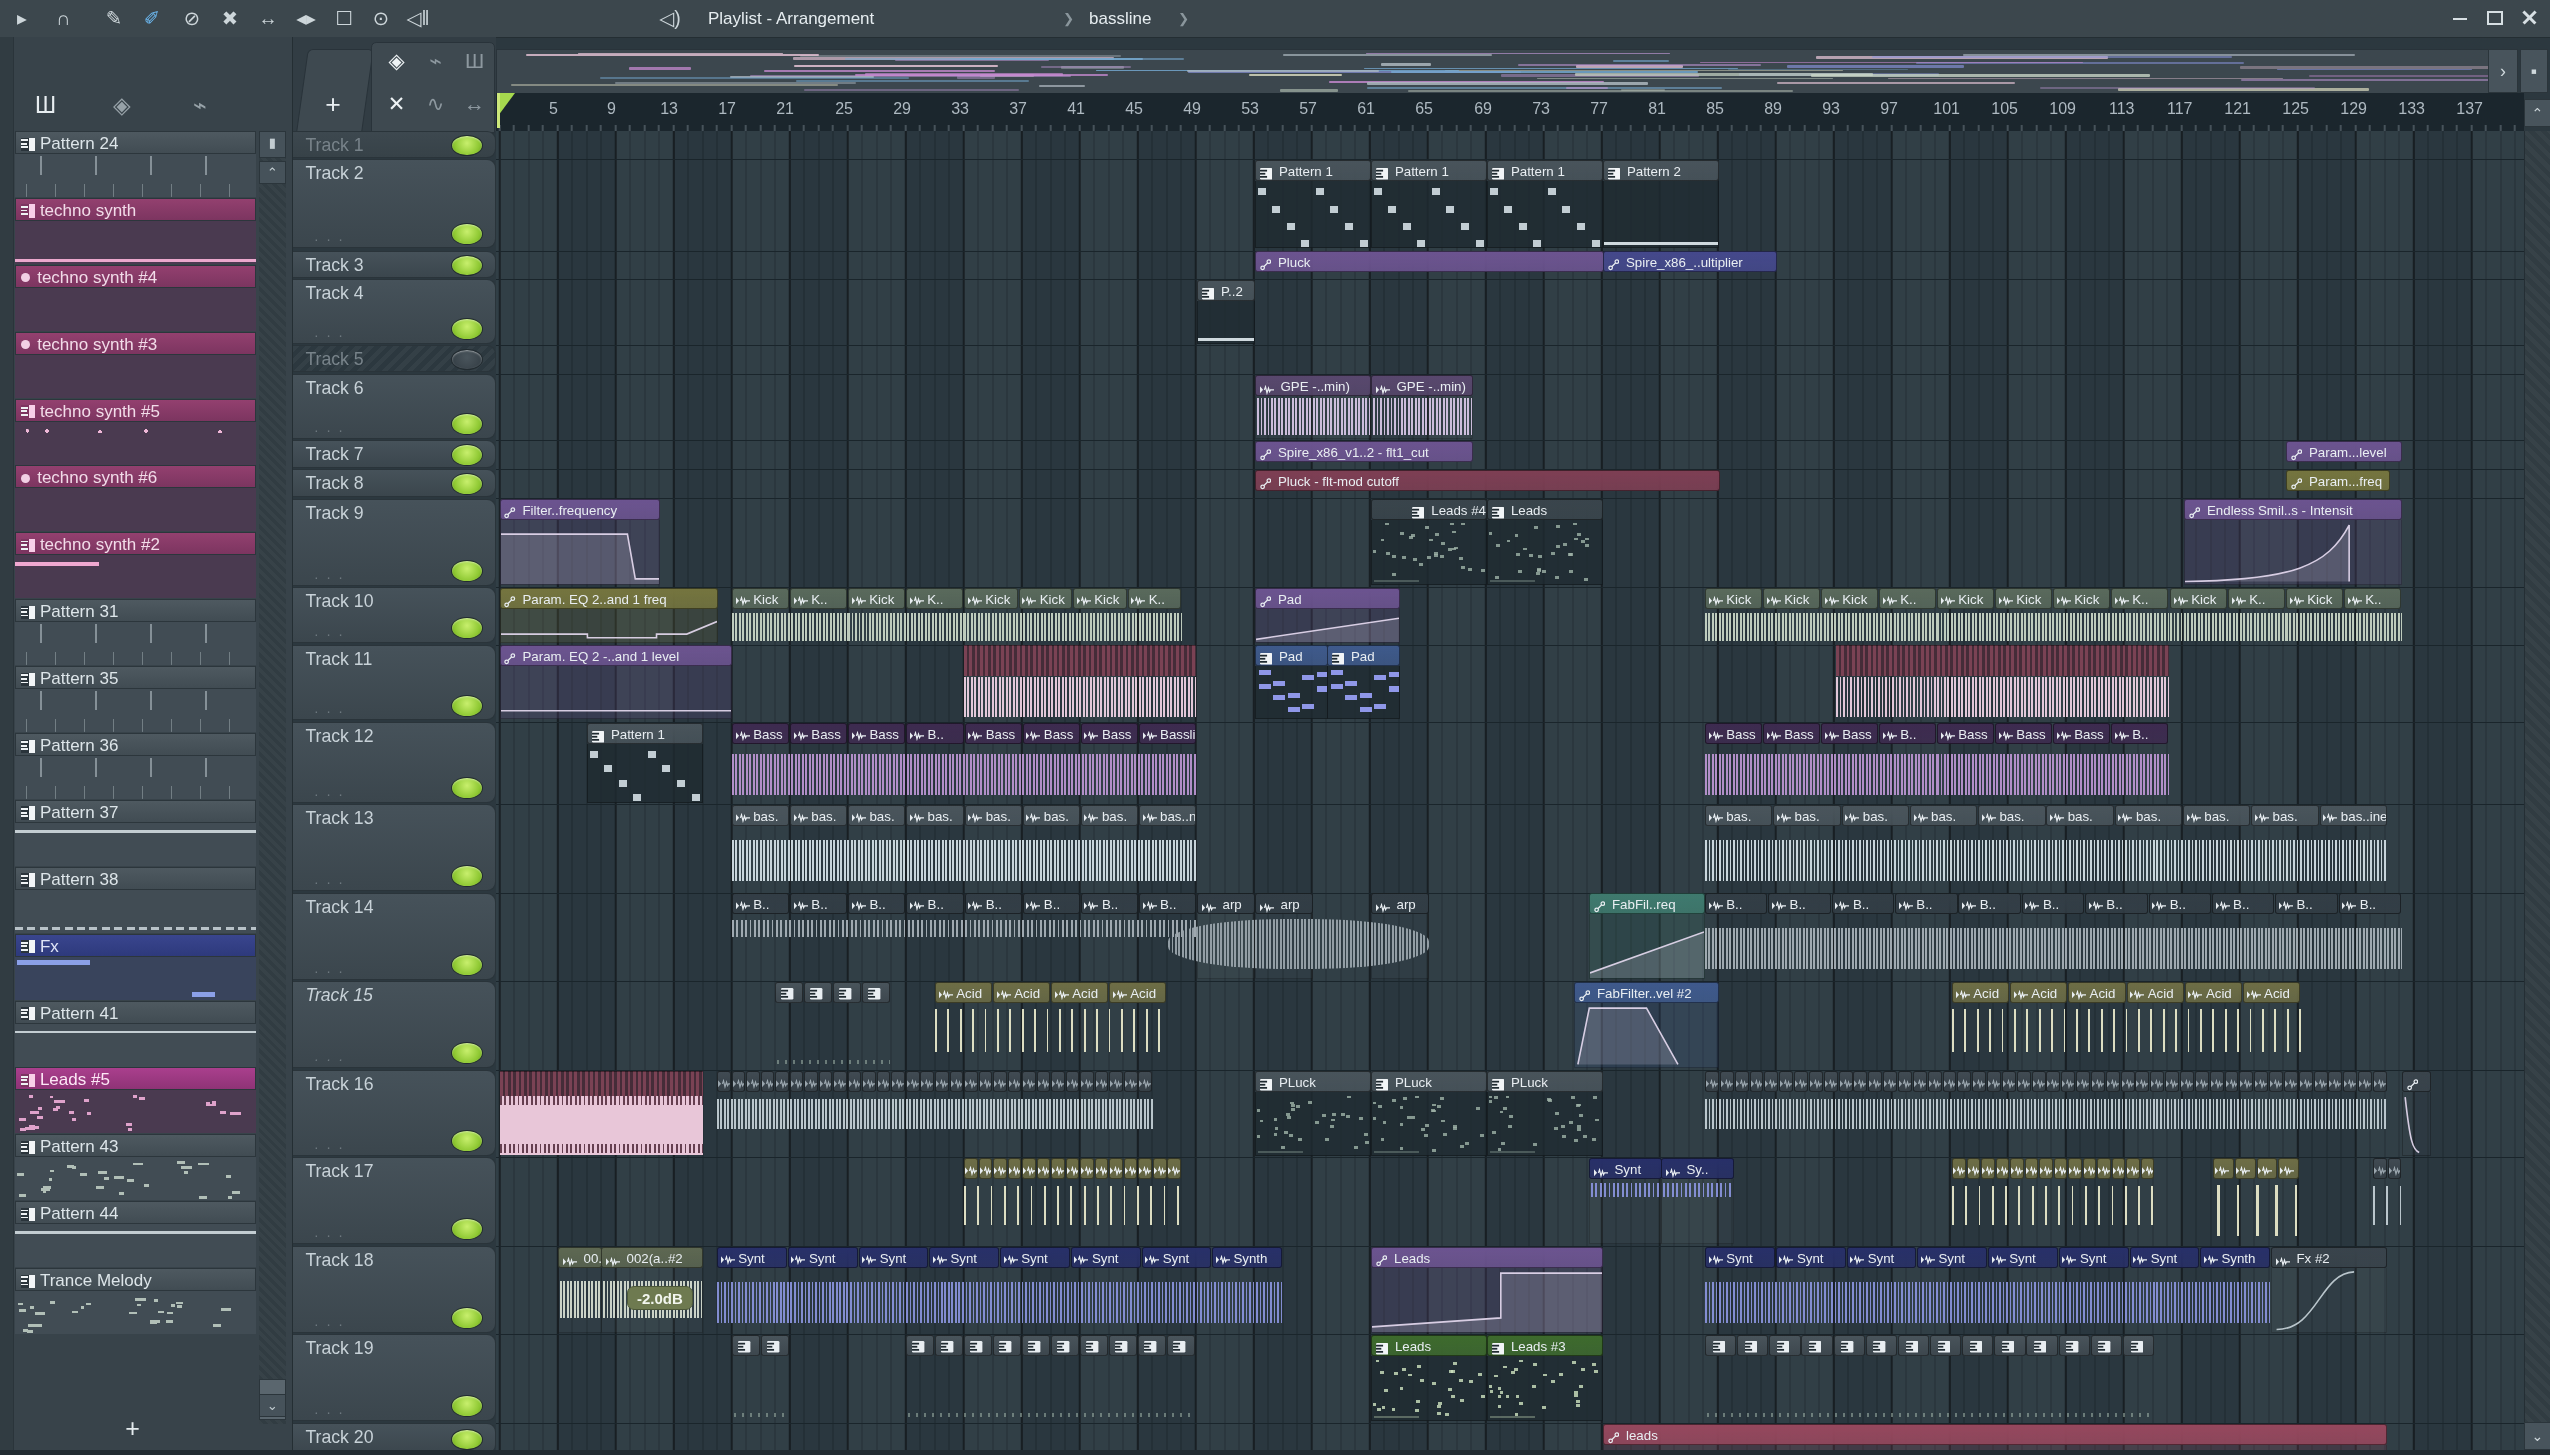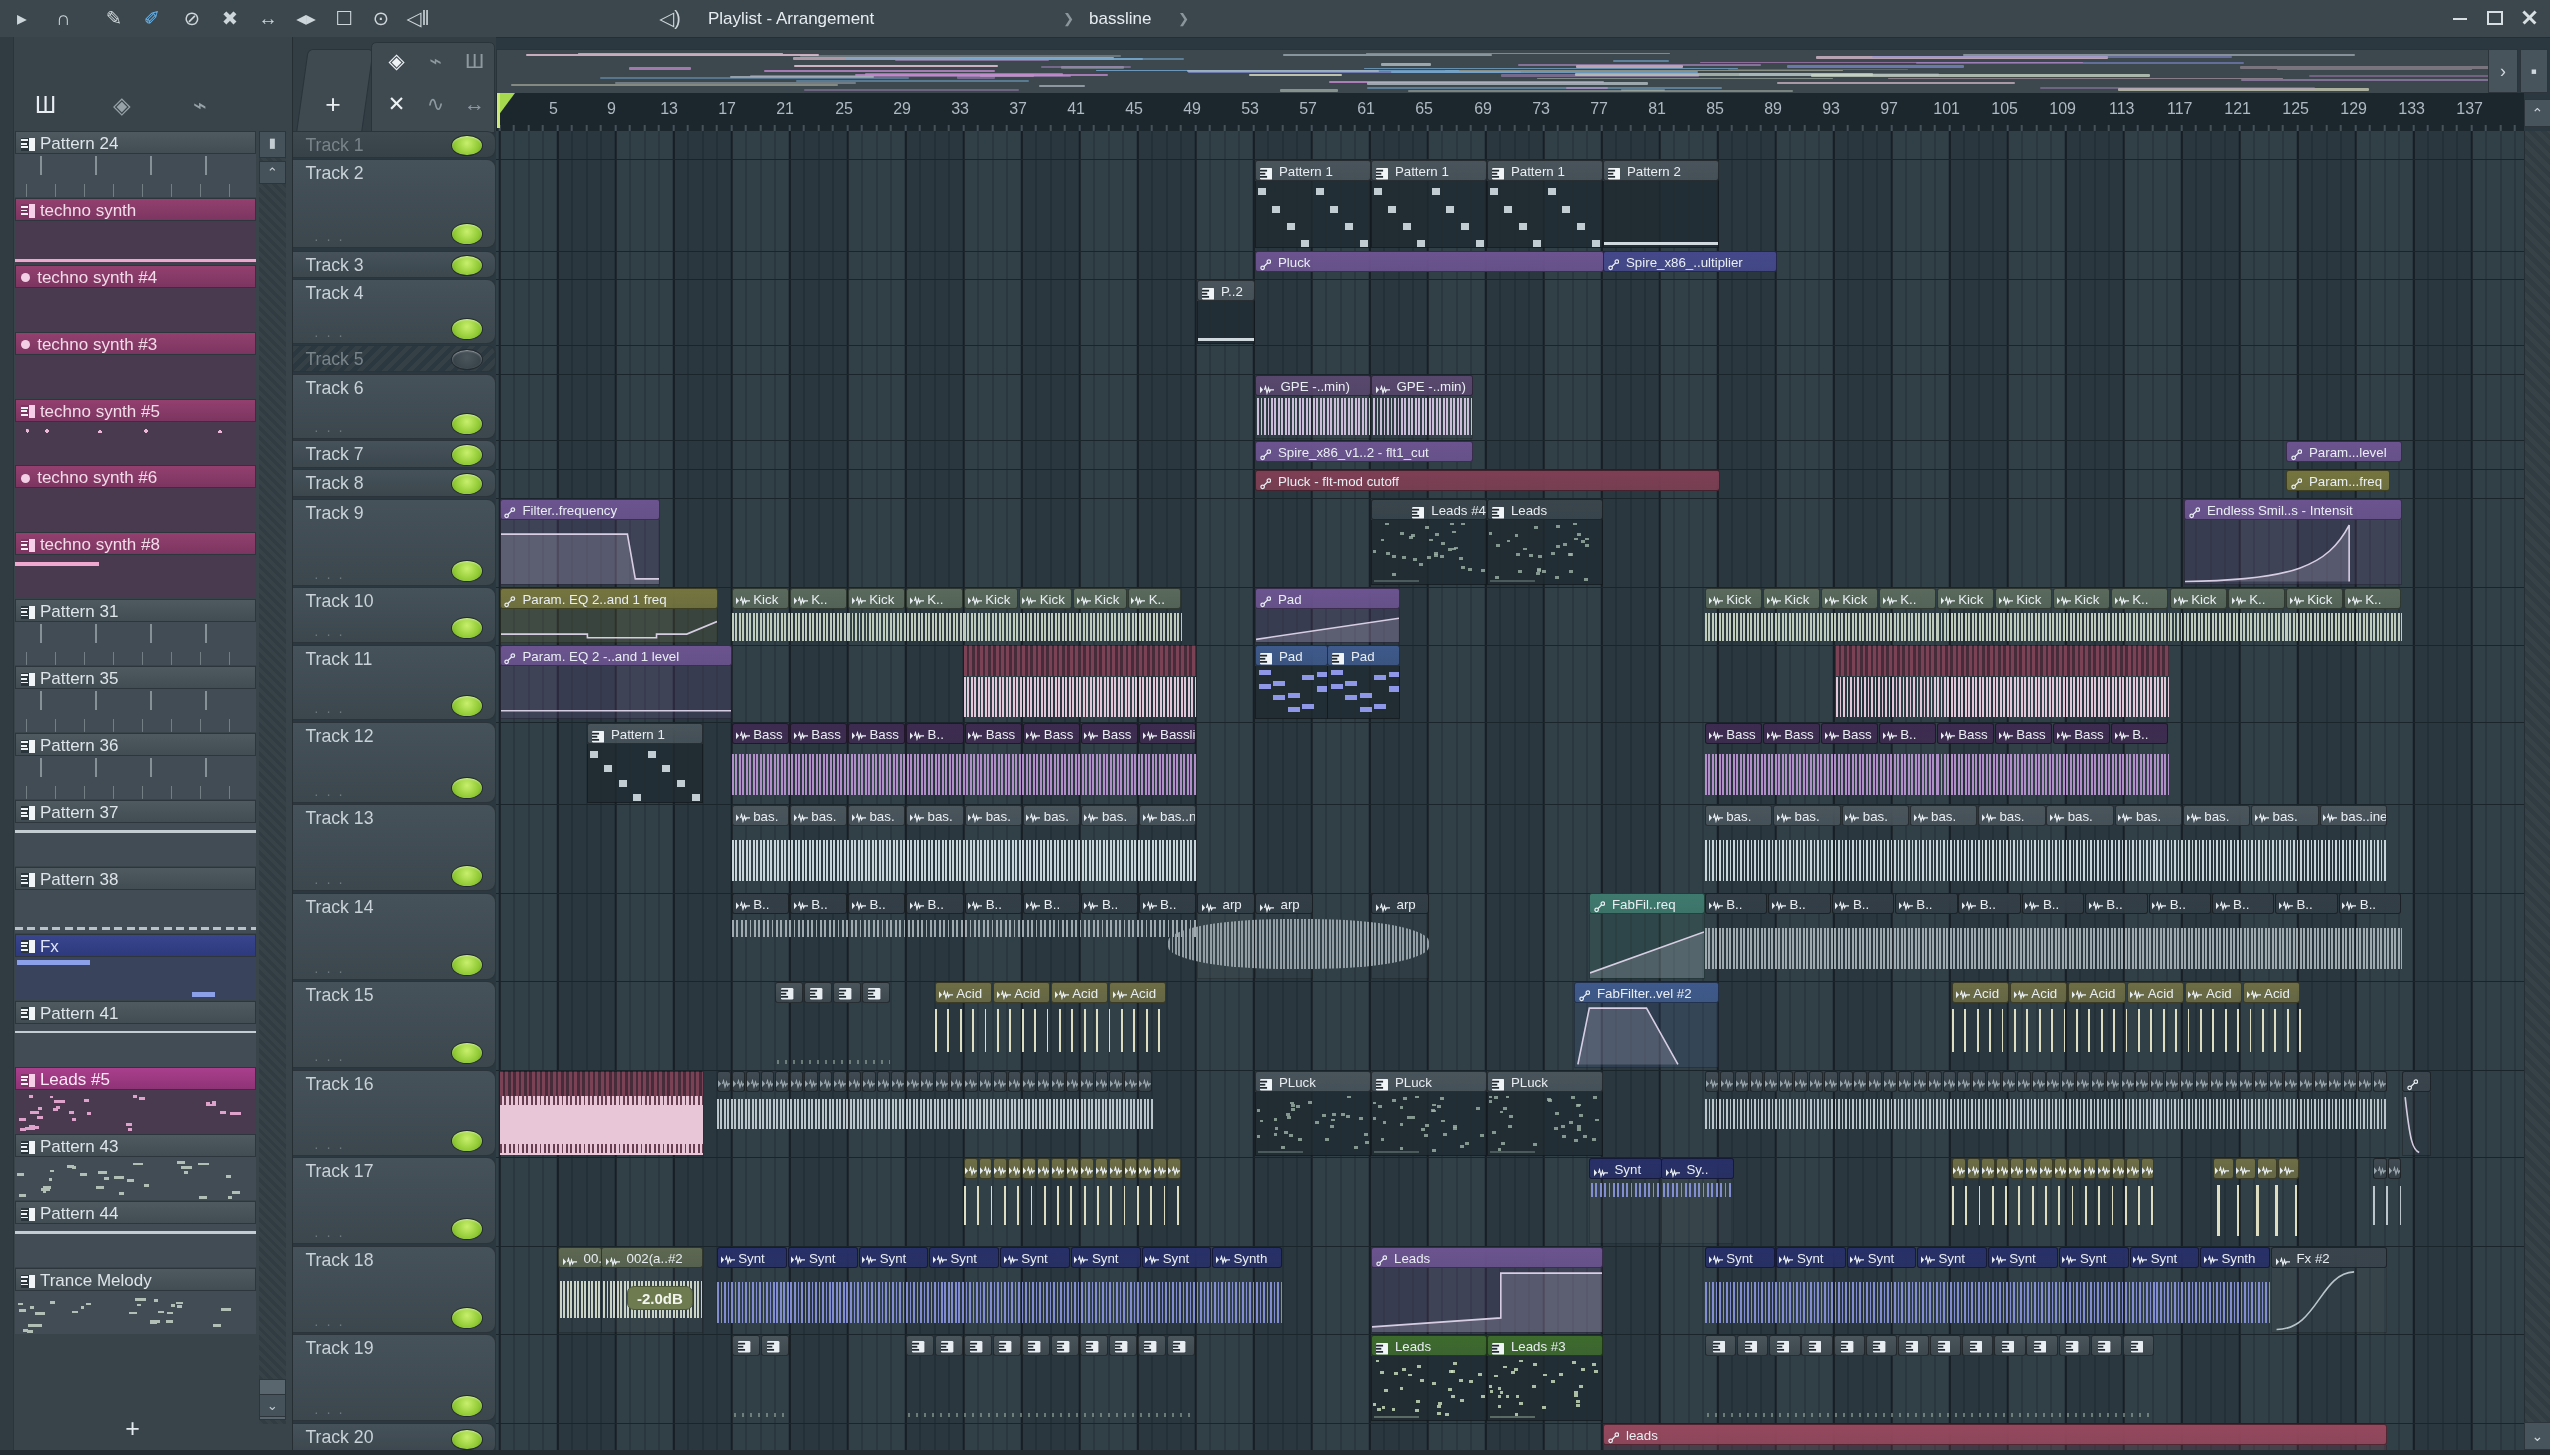--- a/index.html
+++ b/index.html
@@ -186,21 +186,21 @@
           <div class="pat-head mag"><span class="mini-midi pink"><i style="top:1.8px"></i><i style="top:5.3px;width:5.3px"></i><i style="top:8.9px"></i></span><span>techno synth  #5</span></div>
           <div class="pat-prev purple">
             <div class="prev-dots"></div>
           </div>
         </div>
         <div class="pat-item">
           <div class="pat-head mag"><span class="bullet"></span><span>techno synth  #6</span></div>
           <div class="pat-prev purple"></div>
         </div>
         <div class="pat-item">
-          <div class="pat-head mag"><span class="mini-midi pink"><i style="top:1.8px"></i><i style="top:5.3px;width:5.3px"></i><i style="top:8.9px"></i></span><span>techno synth  #8</span></div>
+          <div class="pat-head mag"><span class="mini-midi pink"><i style="top:1.8px"></i><i style="top:5.3px;width:5.3px"></i><i style="top:8.9px"></i></span><span>techno synth  #2</span></div>
           <div class="pat-prev purple">
             <div class="prev-pinkline"></div>
           </div>
         </div>
         <div class="pat-item">
           <div class="pat-head gray"><span class="mini-midi"><i style="top:1.8px"></i><i style="top:5.3px;width:5.3px"></i><i style="top:8.9px"></i></span><span>Pattern 31</span></div>
           <div class="pat-prev ">
             <div class="prev-ticks"></div>
           </div>
         </div>
@@ -2448,21 +2448,21 @@
       <div class="thead" style="top: 804px; height: 87px;">
         <span class="tname">Track 13</span>
         <span class="more">· · ·</span>
         <span class="led" style="top:60px"></span>
       </div>
       <div class="thead" style="top: 893px; height: 87px;">
         <span class="tname">Track 14</span>
         <span class="more">· · ·</span>
         <span class="led" style="top:60px"></span>
       </div>
-      <div class="thead" style="top: 981px; height: 87px;">
+      <div class="thead" style="top: 981px; height: 87px; font-style: italic;">
         <span class="tname">Track 15</span>
         <span class="more">· · ·</span>
         <span class="led" style="top:60px"></span>
       </div>
       <div class="thead" style="top: 1070px; height: 86px;">
         <span class="tname">Track 16</span>
         <span class="more">· · ·</span>
         <span class="led" style="top:59px"></span>
       </div>
       <div class="thead" style="top: 1157px; height: 87px;">

